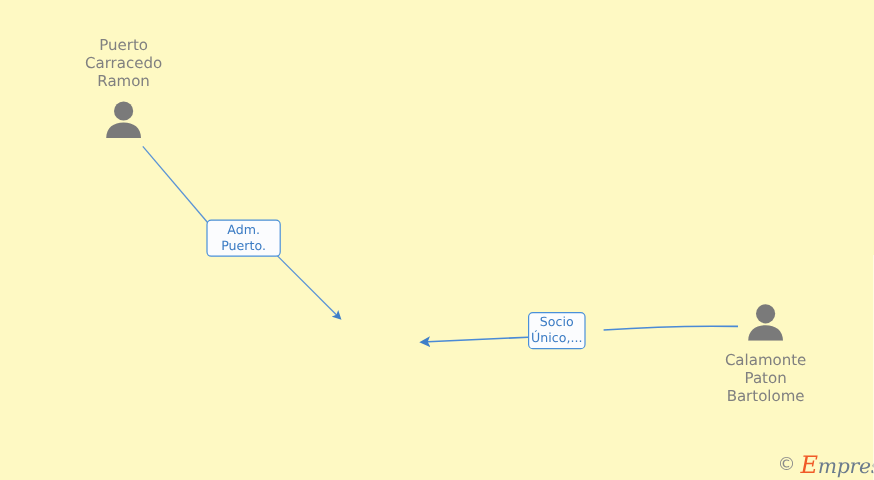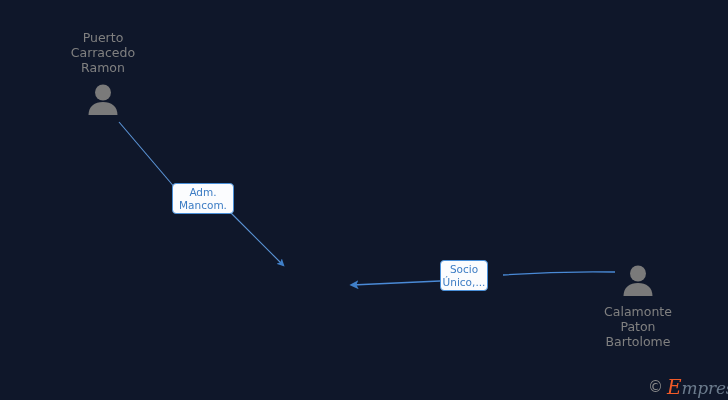--- a/index.html
+++ b/index.html
@@ -7,21 +7,21 @@
     padding: 0;
     background: #ffffff;
   }
   body {
     font-family: "DejaVu Sans", sans-serif;
   }
   #canvas {
     position: relative;
     width: 728px;
     height: 400px;
-    background: #0f172a;
+    background: #fef9c3;
     overflow: hidden;
   }
   .svg-layer {
     position: absolute;
     left: 0;
     top: 0;
     width: 728px;
     height: 400px;
     pointer-events: none;
   }
@@ -121,32 +121,32 @@
     <div class="person-name">Puerto
 Carracedo
 Ramon</div>
     <svg class="icon-person" width="36" height="32" viewBox="0 0 36 32" xmlns="http://www.w3.org/2000/svg" style="margin-top:8px;">
       <circle cx="18" cy="9.5" r="8" fill="#7a7a7a"></circle>
       <path d="M3.5,32 C3.5,23.2 9.8,19 18,19 C26.2,19 32.5,23.2 32.5,32 Z" fill="#7a7a7a"></path>
     </svg>
   </div>
 
 
-  <div class="node" style="left:578px; top:264px; width:120px;text-align:center;">
+  <div class="node" style="left:578px; top:252px; width:120px;text-align:center;">
     <svg class="icon-person" width="36" height="32" viewBox="0 0 36 32" xmlns="http://www.w3.org/2000/svg">
       <circle cx="18" cy="9.5" r="8" fill="#7a7a7a"></circle>
       <path d="M3.5,32 C3.5,23.2 9.8,19 18,19 C26.2,19 32.5,23.2 32.5,32 Z" fill="#7a7a7a"></path>
     </svg>
     <div class="person-name" style="margin-top:8px;">Calamonte
 Paton
 Bartolome</div>
   </div>
 
   <div class="edge-label" style="left:172px; top:183px; width:62px; height:31px;">Adm.
-Mancom.</div>
+Puerto.</div>
 
   <div class="edge-label" style="left:440px; top:260px; width:48px; height:31px;">Socio
 Único,...</div>
 
   <div class="watermark" style="left:648px; top:375px;">
     <span class="wm-copy">©</span>
     <span class="wm-text"><span class="wm-e">E</span><span>mpresia</span></span>
   </div>
 
 </div>

